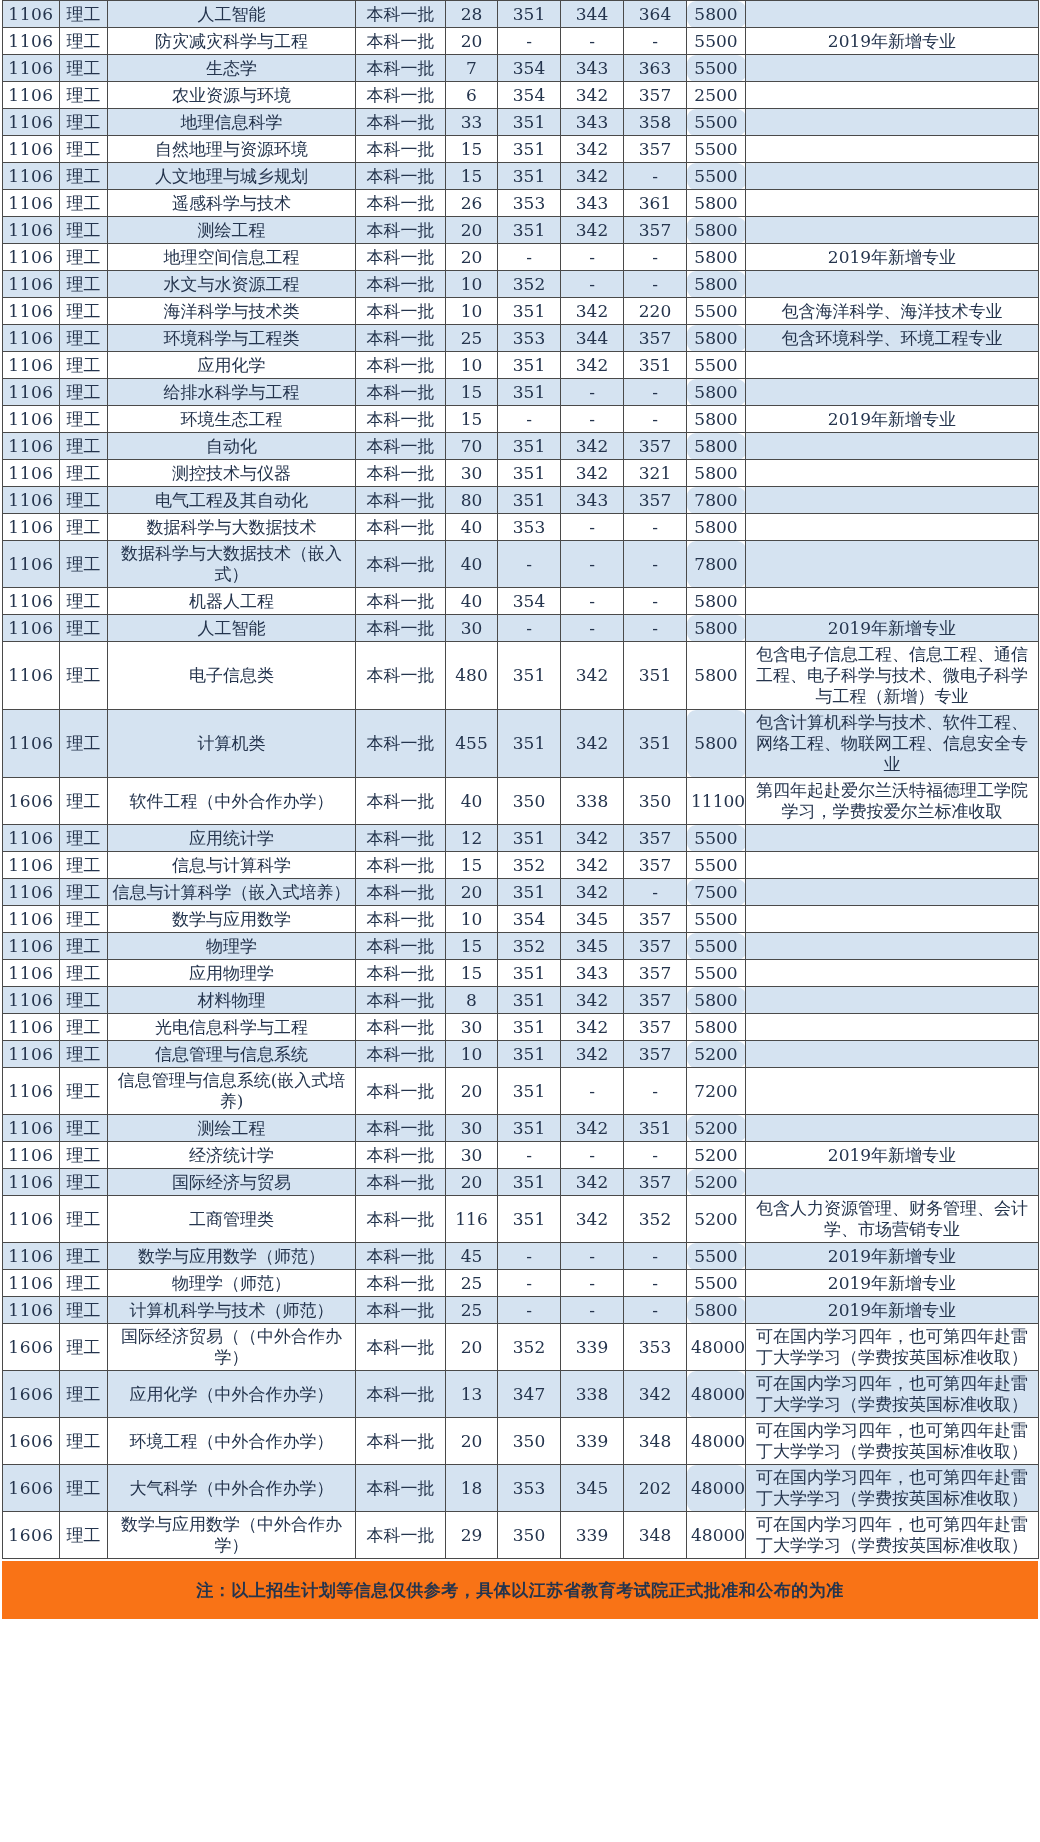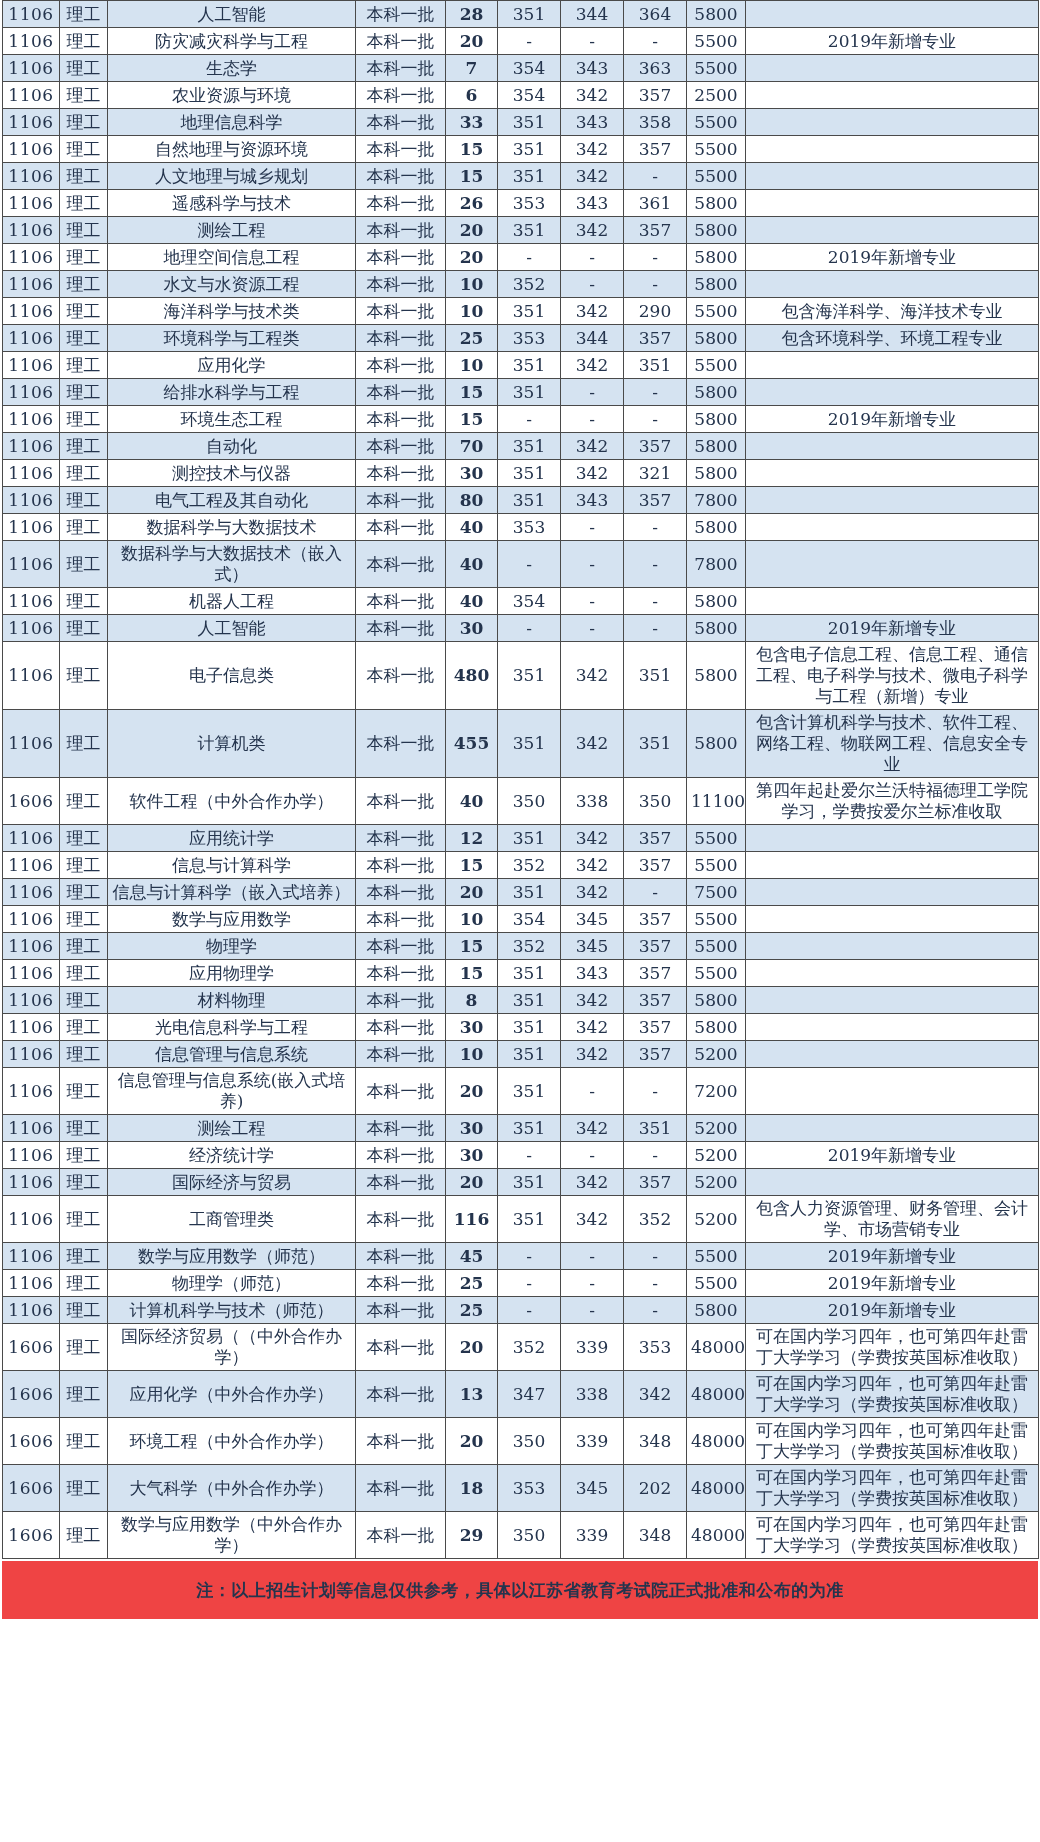--- a/index.html
+++ b/index.html
@@ -29,29 +29,29 @@
     height: 22px;
     padding: 2px 4px;
     overflow: hidden;
   }
   tr.alt td { background: #d5e3f1; }
   tr.plain td { background: #ffffff; }
   td.col-code { font-size: 17px; letter-spacing: 0.5px; }
   td.col-category { font-size: 16px; }
   td.col-major { font-size: 17px; padding: 2px 20px; }
   td.col-batch { font-size: 16px; }
-  td.col-plan { font-weight: bold; font-size: 18px; }
+  td.col-plan { font-weight: normal; font-size: 18px; }
   td.col-score1, td.col-score2, td.col-score3 { font-size: 17px; }
-  td.col-tuition { font-size: 17px; }
+  td.col-tuition { font-size: 17px; border-radius: 9px; }
   td.col-note { font-size: 16px; padding: 2px 42px; color: #2c4366; }
   .footer-bar {
     width: 1036px;
     box-sizing: border-box;
     margin-top: 2px;
-    background: #ef4444;
+    background: #f97316;
     min-height: 58px;
     display: flex;
     align-items: center;
     justify-content: center;
   }
   .footer-bar span {
     color: #24344d;
     font-size: 17px;
     font-weight: 600;
     letter-spacing: 0.5px;
@@ -208,21 +208,21 @@
           <td class="col-note"></td>
         </tr>
         <tr class="plain">
           <td class="col-code">1106</td>
           <td class="col-category">理工</td>
           <td class="col-major">海洋科学与技术类</td>
           <td class="col-batch">本科一批</td>
           <td class="col-plan">10</td>
           <td class="col-score1">351</td>
           <td class="col-score2">342</td>
-          <td class="col-score3">290</td>
+          <td class="col-score3">220</td>
           <td class="col-tuition">5500</td>
           <td class="col-note">包含海洋科学、海洋技术专业</td>
         </tr>
         <tr class="alt">
           <td class="col-code">1106</td>
           <td class="col-category">理工</td>
           <td class="col-major">环境科学与工程类</td>
           <td class="col-batch">本科一批</td>
           <td class="col-plan">25</td>
           <td class="col-score1">353</td>

